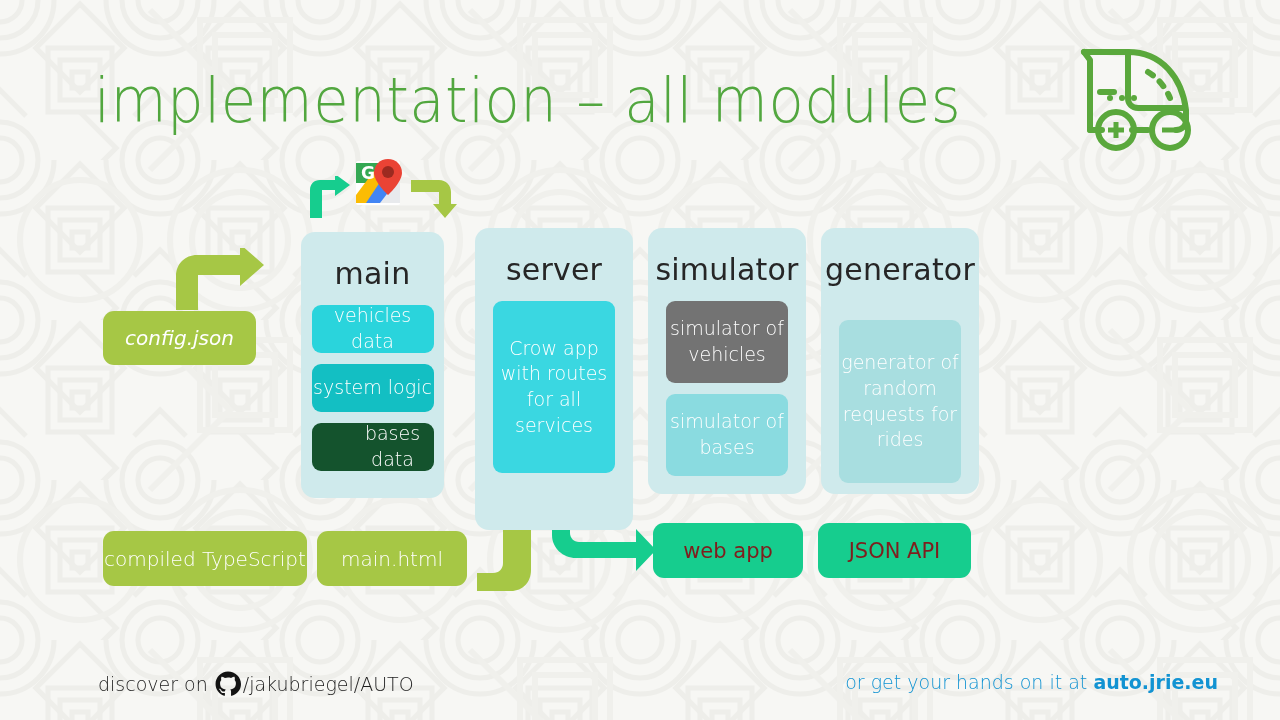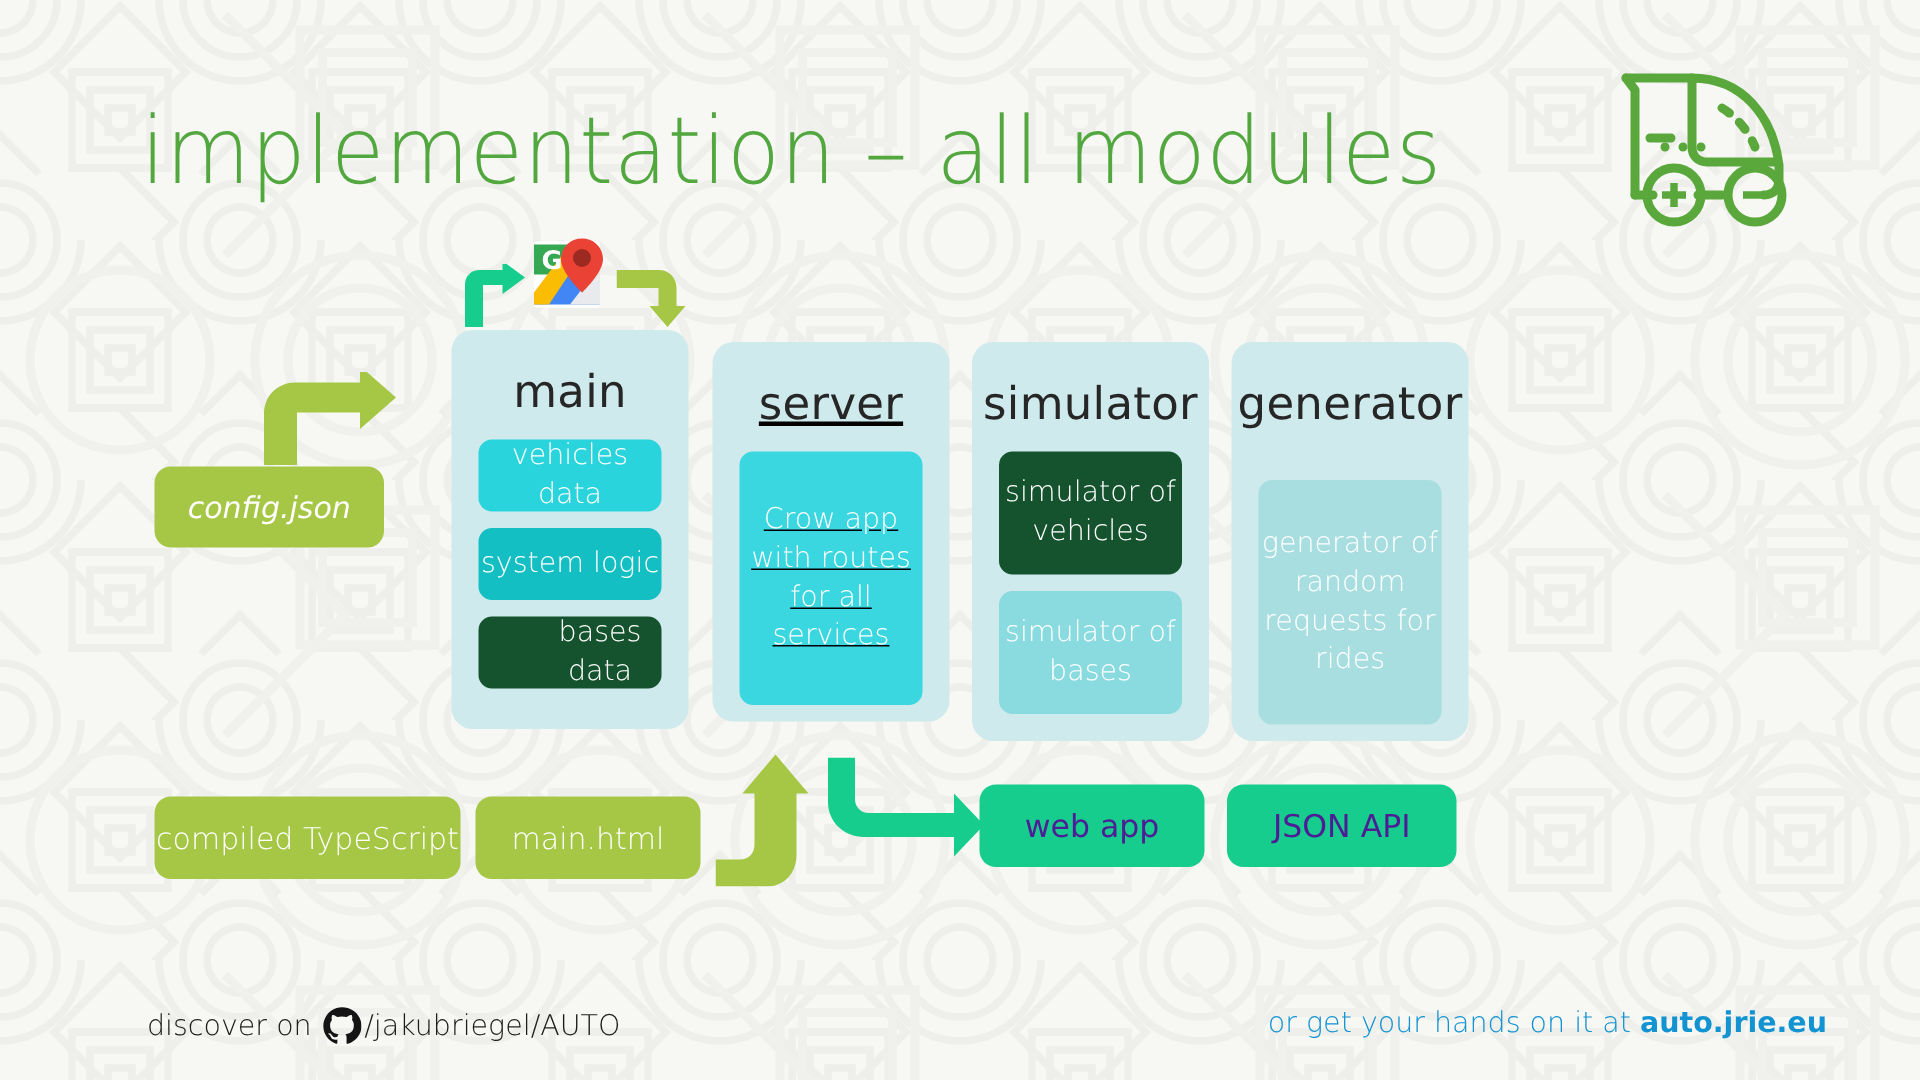--- a/index.html
+++ b/index.html
@@ -98,32 +98,32 @@
     font-weight: 300;
     display: flex;
     align-items: center;
     justify-content: center;
     text-align: center;
     line-height: 1.35;
     box-sizing: border-box;
     margin-bottom: 11px;
   }
 
-  #module-main      { left: 301px; top: 220px; width: 158px; height: 266px; }
-  #module-server    { left: 475px; top: 228px; width: 158px; height: 253px; text-decoration: underline; }
+  #module-main      { left: 301px; top: 232px; width: 143px; height: 266px; }
+  #module-server    { left: 475px; top: 228px; width: 158px; height: 302px; }
   #module-simulator { left: 648px; top: 228px; width: 158px; height: 266px; }
   #module-generator { left: 821px; top: 228px; width: 158px; height: 266px; gap: 19px; }
 
   #module-main .sub-box      { width: 122px; height: 48px; }
   #box-system-logic  { background: #13bfc3; }
   #box-vehicles-data { background: #2ad4dc; }
   #box-bases-data    { background: #14532d; padding-left: 40px; }
 
   #box-crow-app      { background: #3ad7e1; width: 122px; height: 172px; }
-  #box-sim-vehicles  { background: #14532d; width: 122px; height: 82px; }
+  #box-sim-vehicles  { background: #737373; width: 122px; height: 82px; }
   #box-sim-bases     { background: #8adbe0; width: 122px; height: 82px; }
   #box-gen-requests  { background: #a8dee0; width: 122px; height: 172px; }
 
   
   .olive-box {
     position: absolute;
     background: #a6c745;
     border-radius: 11px;
     color: #ffffff;
     font-size: 20px;
@@ -138,21 +138,21 @@
   #box-config-json      { left: 103px; top: 311px; width: 153px; height: 54px; font-style: italic; }
   #box-compiled-ts      { left: 103px; top: 531px; width: 204px; height: 55px; }
   #box-main-html        { left: 317px; top: 531px; width: 150px; height: 55px; }
   #box-static-content   { left: 317px; top: 595px; width: 150px; height: 55px; }
 
   
   .emerald-box {
     position: absolute;
     background: #16cd8e;
     border-radius: 11px;
-    color: #4c1d95;
+    color: #7f1d1d;
     font-size: 21px;
     font-weight: 400;
     font-family: "DejaVu Sans", sans-serif;
     display: flex;
     align-items: center;
     justify-content: center;
     text-align: center;
     box-sizing: border-box;
   }
   #box-web-app  { left: 653px; top: 523px; width: 150px; height: 55px; }

